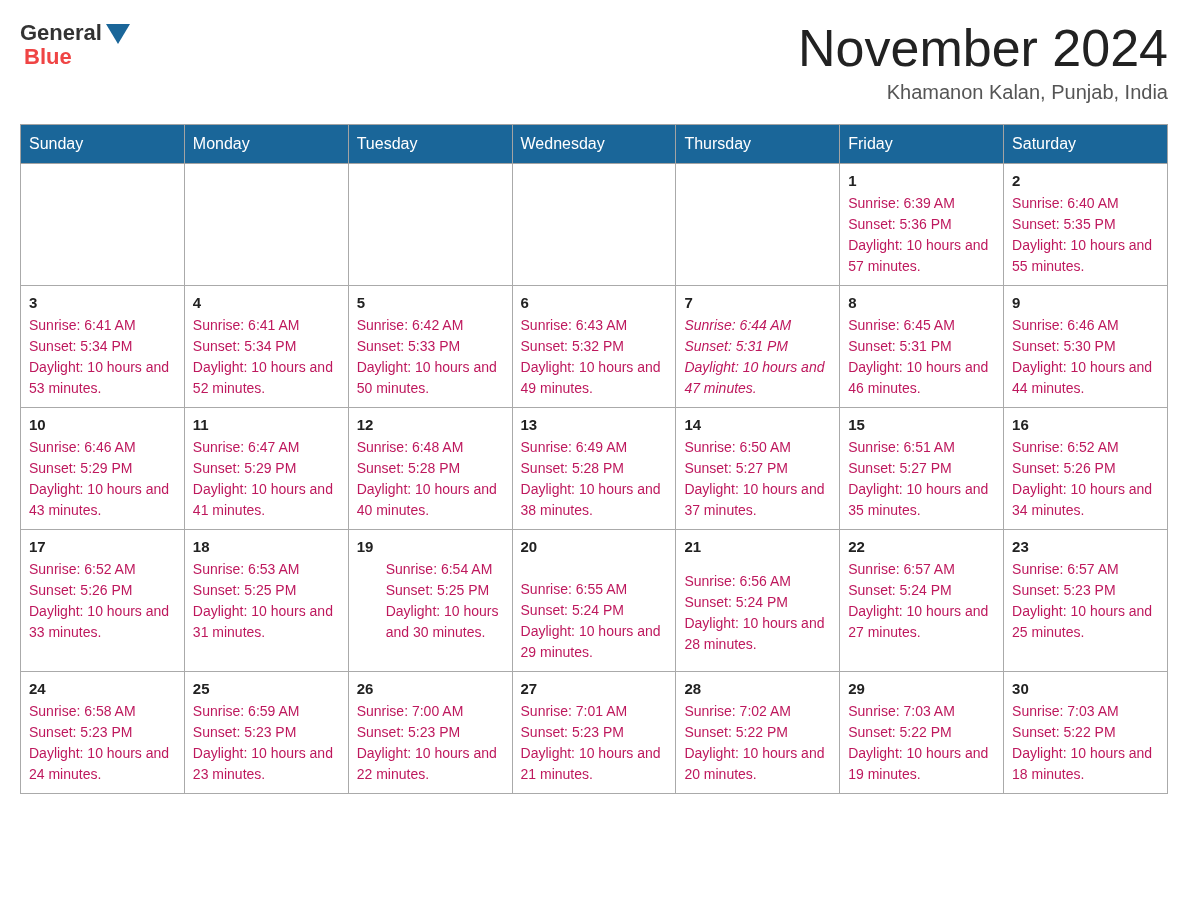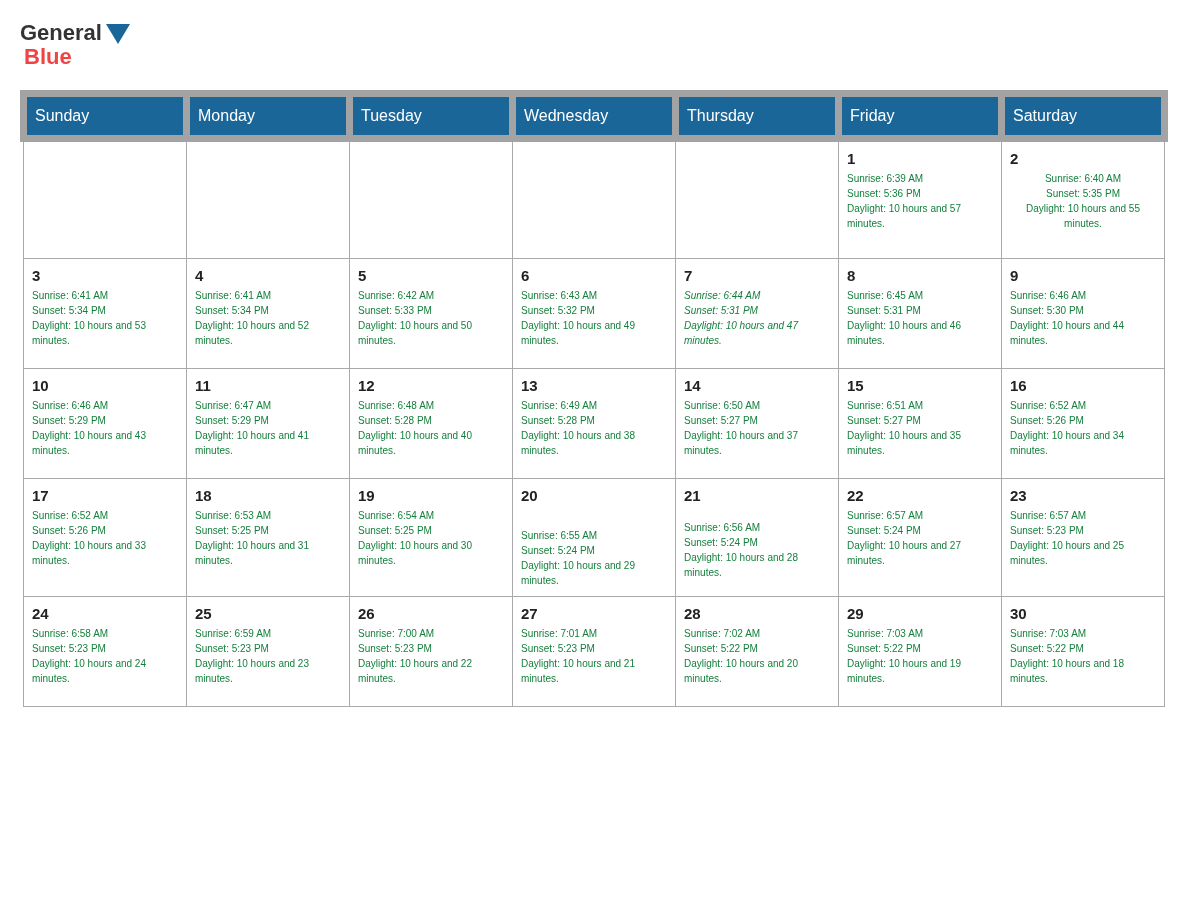--- a/index.html
+++ b/index.html
@@ -66,59 +66,63 @@
       border-collapse: collapse;
       table-layout: fixed;
     }
     .calendar th {
       background: #1a6699;
       color: #fff;
       font-size: 16px;
       font-weight: normal;
       padding: 10px 8px;
       text-align: left;
-      border: 7px solid #a3a3a3;
+      border: 1px solid #a3a3a3;
     }
     .calendar td {
       vertical-align: top;
       border: 1px solid #aaa;
       padding: 8px;
       height: 110px;
       font-size: 13px;
       color: #333;
     }
     .day-number {
       font-size: 15px;
       font-weight: bold;
       color: #222;
       display: block;
       margin-bottom: 4px;
     }
     .day-info {
-      font-size: 10px;
-      color: #15803d;
+      font-size: 14px;
+      color: #be185d;
       line-height: 1.5;
     }
     .empty-cell {
       background: #fff;
     }
     tr:first-child td {
       height: 120px;
     }
   </style>
 </head>
 <body>
 
 <div class="header">
   <div class="logo">
     <div class="logo-top">
       <span class="logo-general">General</span>
       <div class="logo-triangle"></div>
     </div>
     <span class="logo-blue">Blue</span>
+  </div>
+  <div class="title-block">
+    <div class="month-title">November 2024</div>
+    <div class="location">Khamanon Kalan, Punjab, India</div>
   </div>
 </div>
 
 <table class="calendar">
   <thead>
     <tr>
     <th>Sunday</th>
         <th>Monday</th>
         <th>Tuesday</th>
         <th>Wednesday</th>
@@ -135,21 +139,21 @@
         <td class="empty-cell"></td>
         <td class="empty-cell"></td>
         <td>
           <span class="day-number">1</span>
           <div class="day-info" style="white-space: pre-line;">Sunrise: 6:39 AM
 Sunset: 5:36 PM
 Daylight: 10 hours and 57 minutes.</div>
         </td>
         <td>
           <span class="day-number">2</span>
-          <div class="day-info" style="white-space: pre-line; text-align: center;">Sunrise: 6:40 AM
+          <div class="day-info" style="white-space: pre-line;">Sunrise: 6:40 AM
 Sunset: 5:35 PM
 Daylight: 10 hours and 55 minutes.</div>
         </td>
       </tr>
       <tr>
         <td>
           <span class="day-number">3</span>
           <div class="day-info" style="white-space: pre-line;">Sunrise: 6:41 AM
 Sunset: 5:34 PM
 Daylight: 10 hours and 53 minutes.</div>
@@ -243,21 +247,21 @@
 Daylight: 10 hours and 33 minutes.</div>
         </td>
         <td>
           <span class="day-number">18</span>
           <div class="day-info" style="white-space: pre-line;">Sunrise: 6:53 AM
 Sunset: 5:25 PM
 Daylight: 10 hours and 31 minutes.</div>
         </td>
         <td>
           <span class="day-number">19</span>
-          <div class="day-info" style="white-space: pre-line;">Sunrise: 6:54 AM
+          <div class="day-info" style="white-space: pre-line; margin-left: 29px;">Sunrise: 6:54 AM
 Sunset: 5:25 PM
 Daylight: 10 hours and 30 minutes.</div>
         </td>
         <td>
           <span class="day-number">20</span>
           <div class="day-info" style="white-space: pre-line; margin-top: 24px;">Sunrise: 6:55 AM
 Sunset: 5:24 PM
 Daylight: 10 hours and 29 minutes.</div>
         </td>
         <td>

